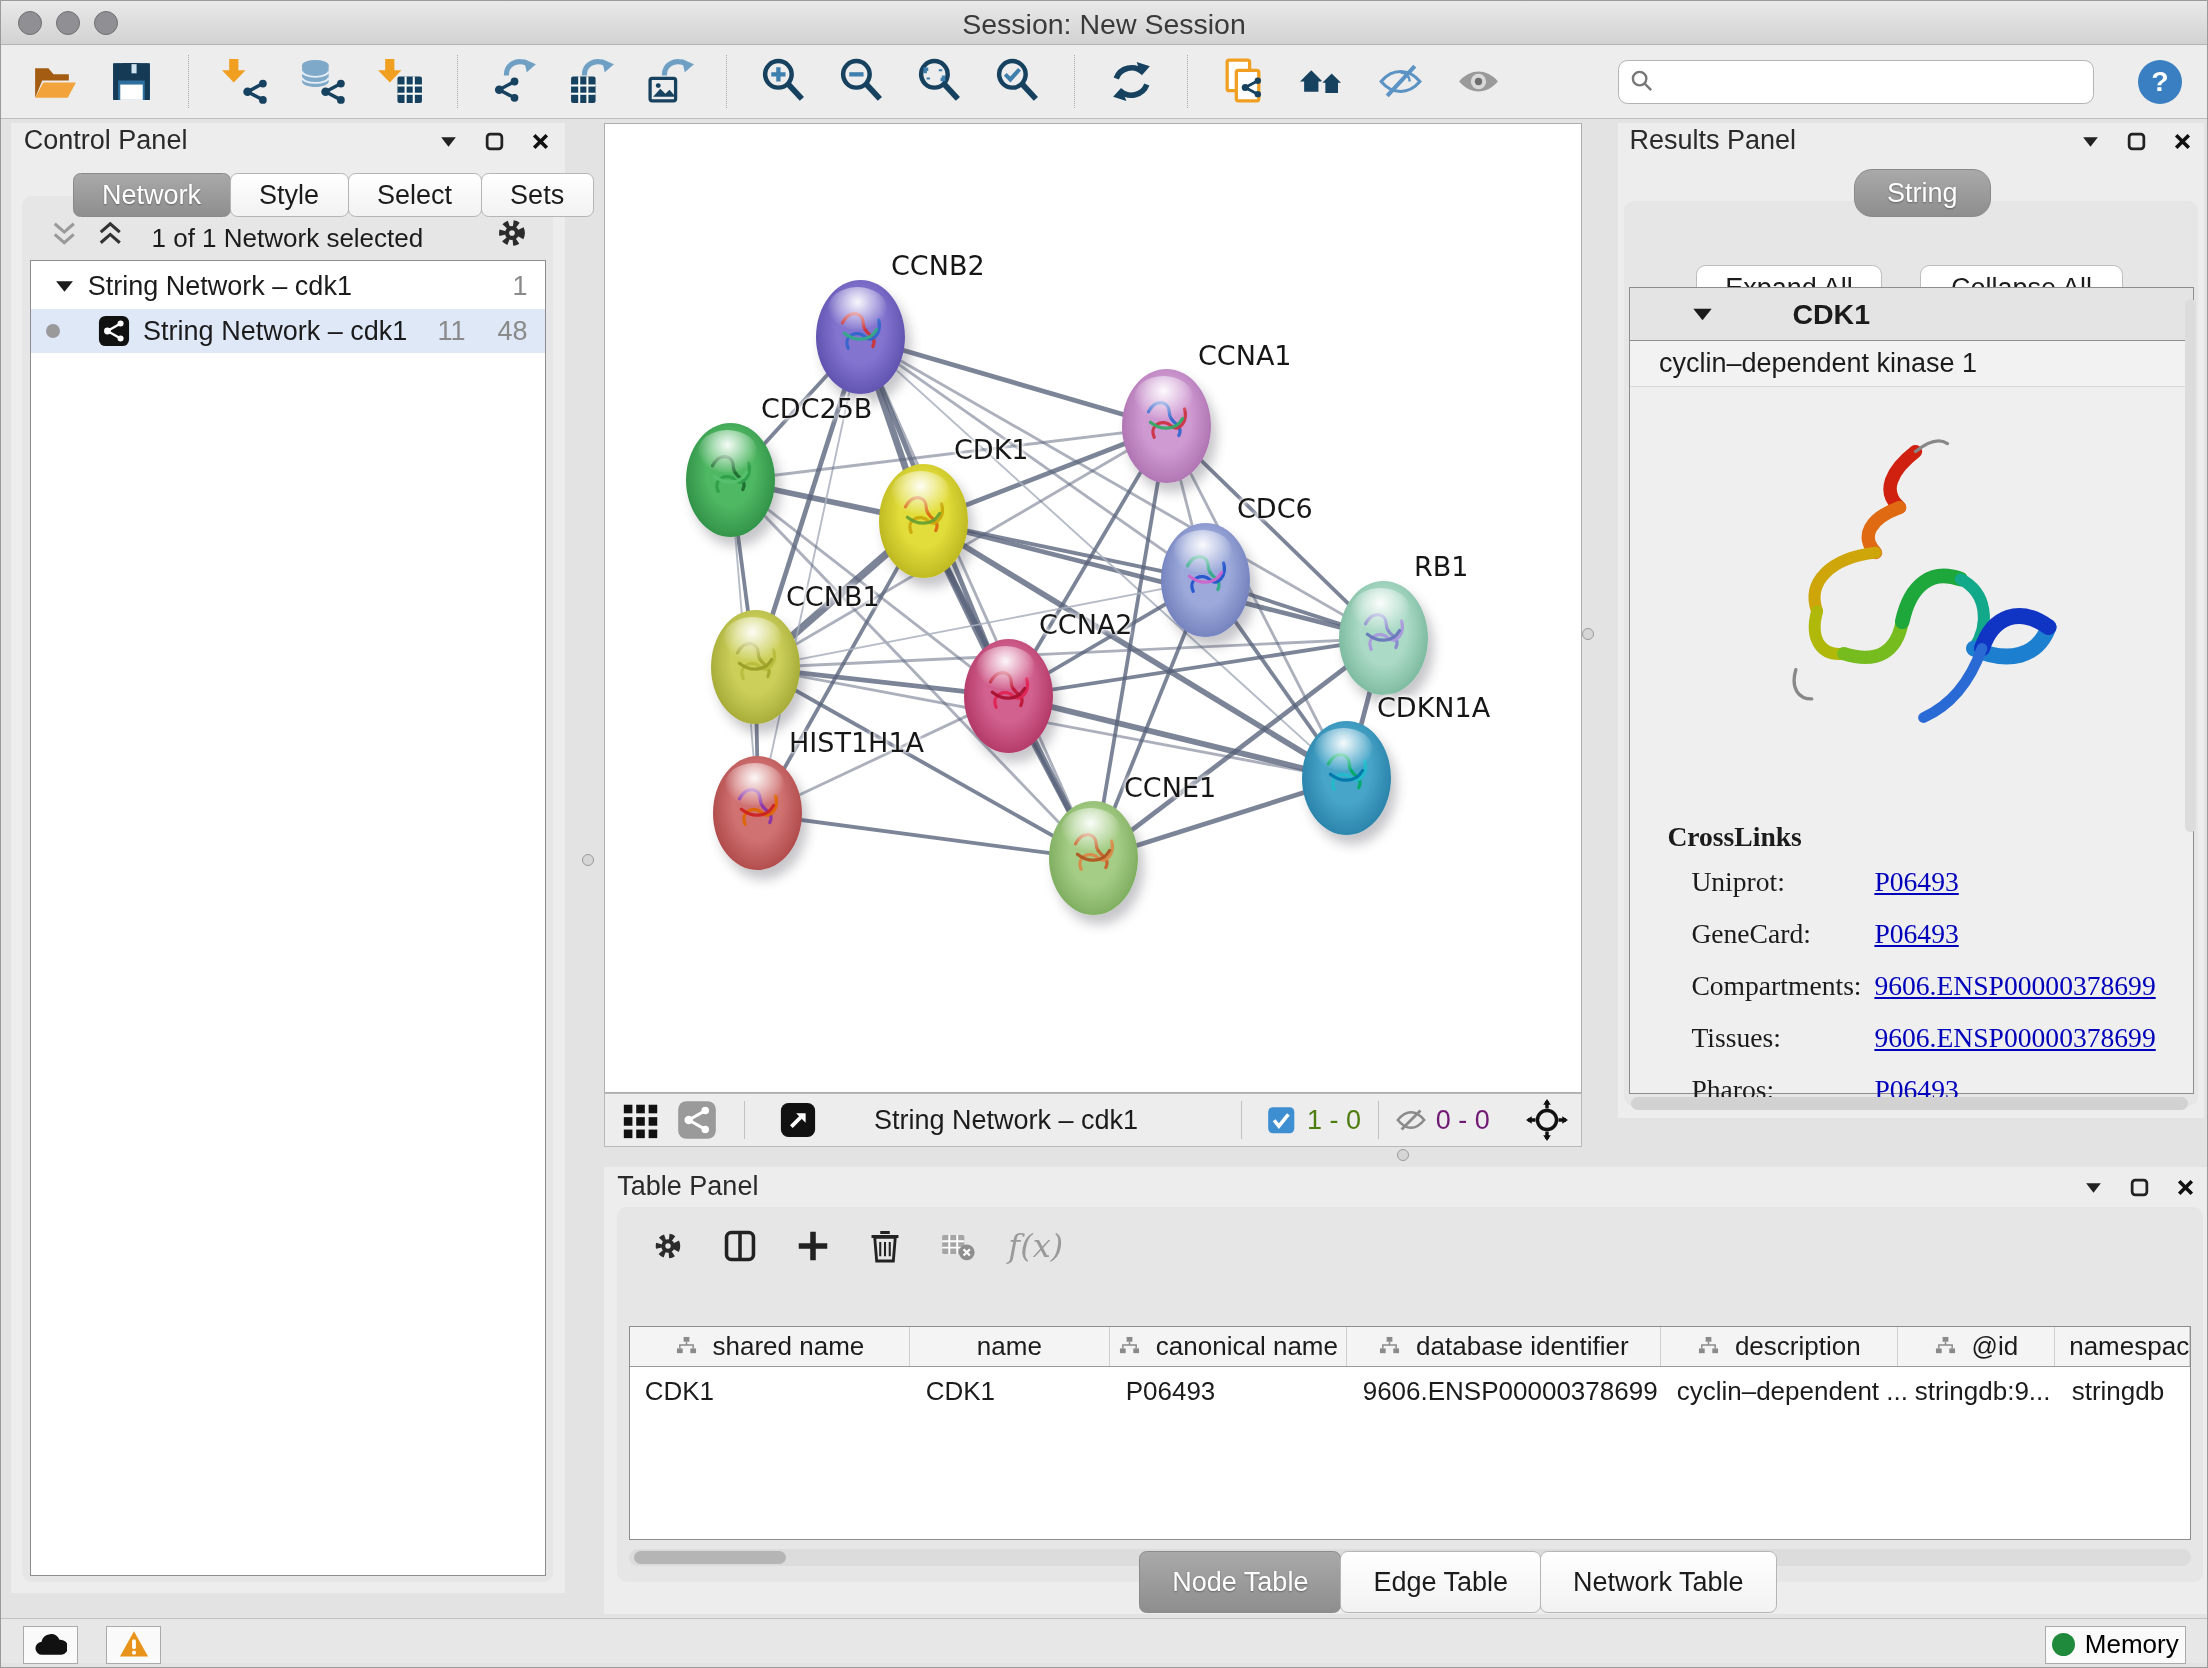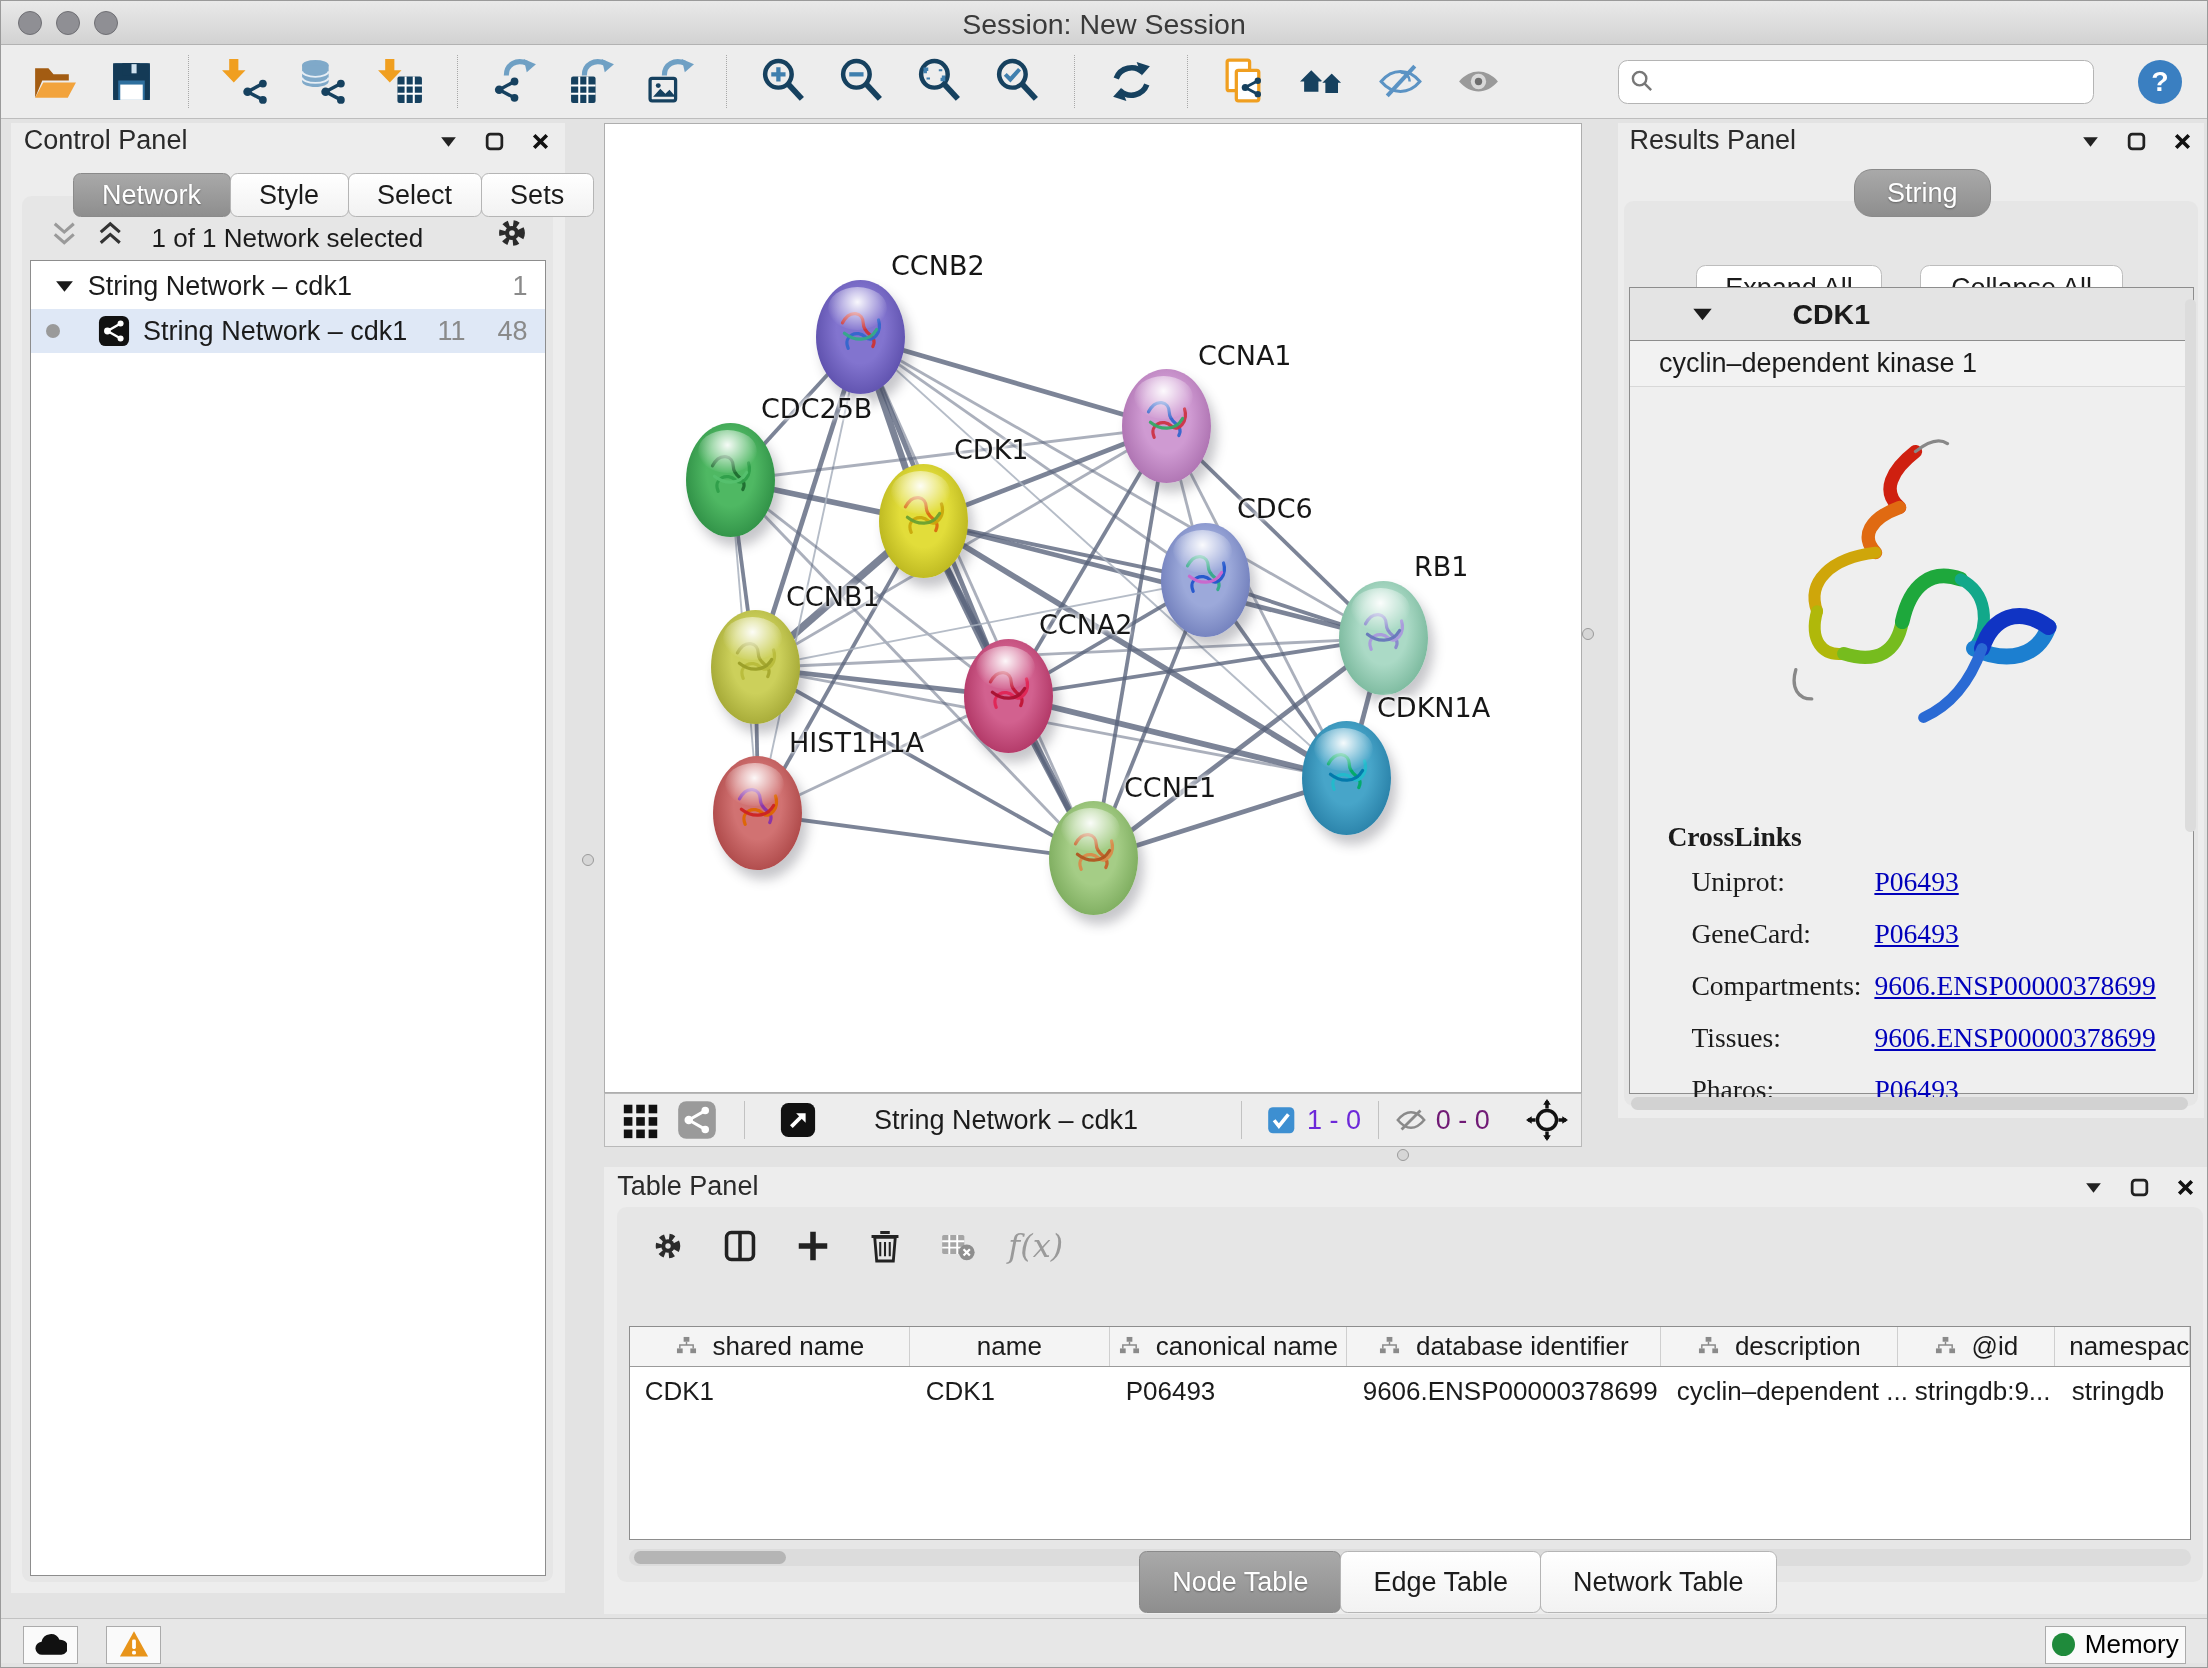--- a/index.html
+++ b/index.html
@@ -492,21 +492,21 @@
         <rect x="2" y="2" width="36" height="36" rx="8" fill="#111"></rect>
         <path d="M13 27L25 15" stroke="#fff" stroke-width="4"></path>
         <path d="M18 13h10v10z" fill="#fff"></path>
       </svg>
     <span style="margin-left:57px">String Network – cdk1</span>
     <div class="vsep" style="margin-left:auto"></div>
     <svg style="margin-left:25px" width="28.5" height="28.5" viewBox="0 0 24 24">
         <rect x="1" y="1" width="22" height="22" rx="4" fill="#3d8fd1"></rect>
         <path d="M6 12l4 5 8-10" stroke="#fff" stroke-width="3" fill="none"></path>
       </svg>
-    <span style="margin-left:12px;color:#6d28d9">1 - 0</span>
+    <span style="margin-left:12px;color:#4d7c0f">1 - 0</span>
     <div class="vsep" style="margin-left:17px"></div>
     <svg style="margin-left:15px" width="34" height="34" viewBox="0 0 36 36">
         <path d="M4 18c9-11 19-11 28 0-9 11-19 11-28 0z" fill="none" stroke="#8a8a8a" stroke-width="2.6"></path>
         <path d="M8 28L28 8" stroke="#8a8a8a" stroke-width="3"></path>
       </svg>
     <span style="margin-left:7.6px;color:#701a75">0 - 0</span>
     <svg style="margin-left:36px;margin-right:13.3px" width="42" height="42" viewBox="0 0 44 44">
         <circle cx="22" cy="22" r="10" fill="none" stroke="#111" stroke-width="3.6"></circle>
         <path d="M22 2v8M22 34v8M2 22h8M34 22h8" stroke="#111" stroke-width="3.6"></path>
         <path d="M22 0l-4 6h8zM22 44l-4-6h8zM0 22l6-4v8zM44 22l-6-4v8z" fill="#111"></path>

